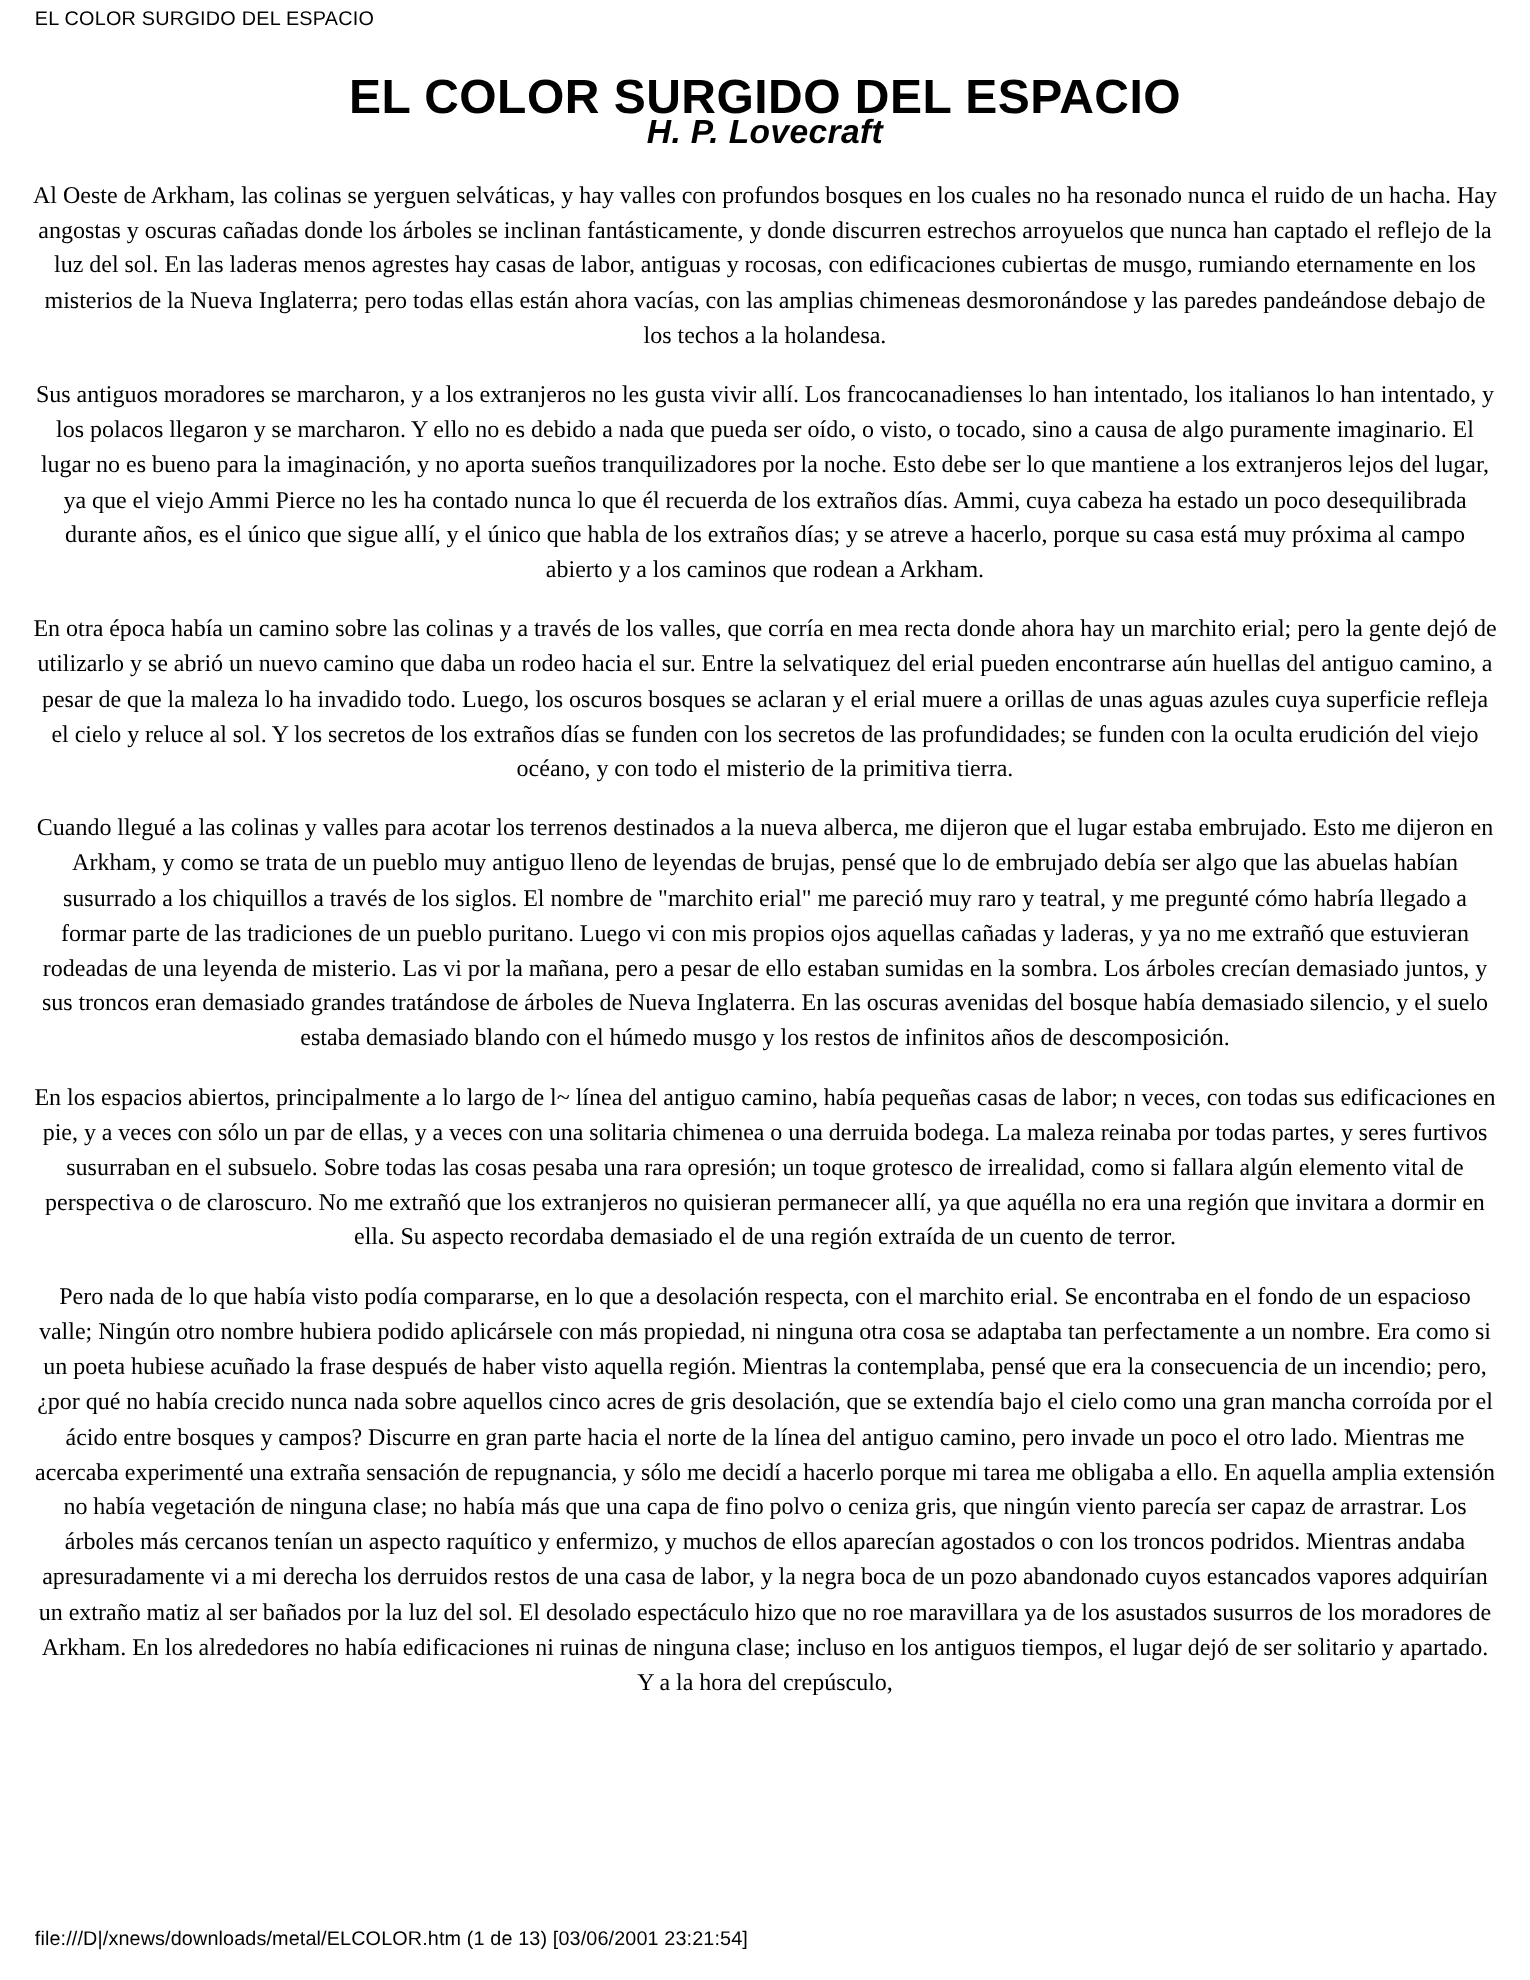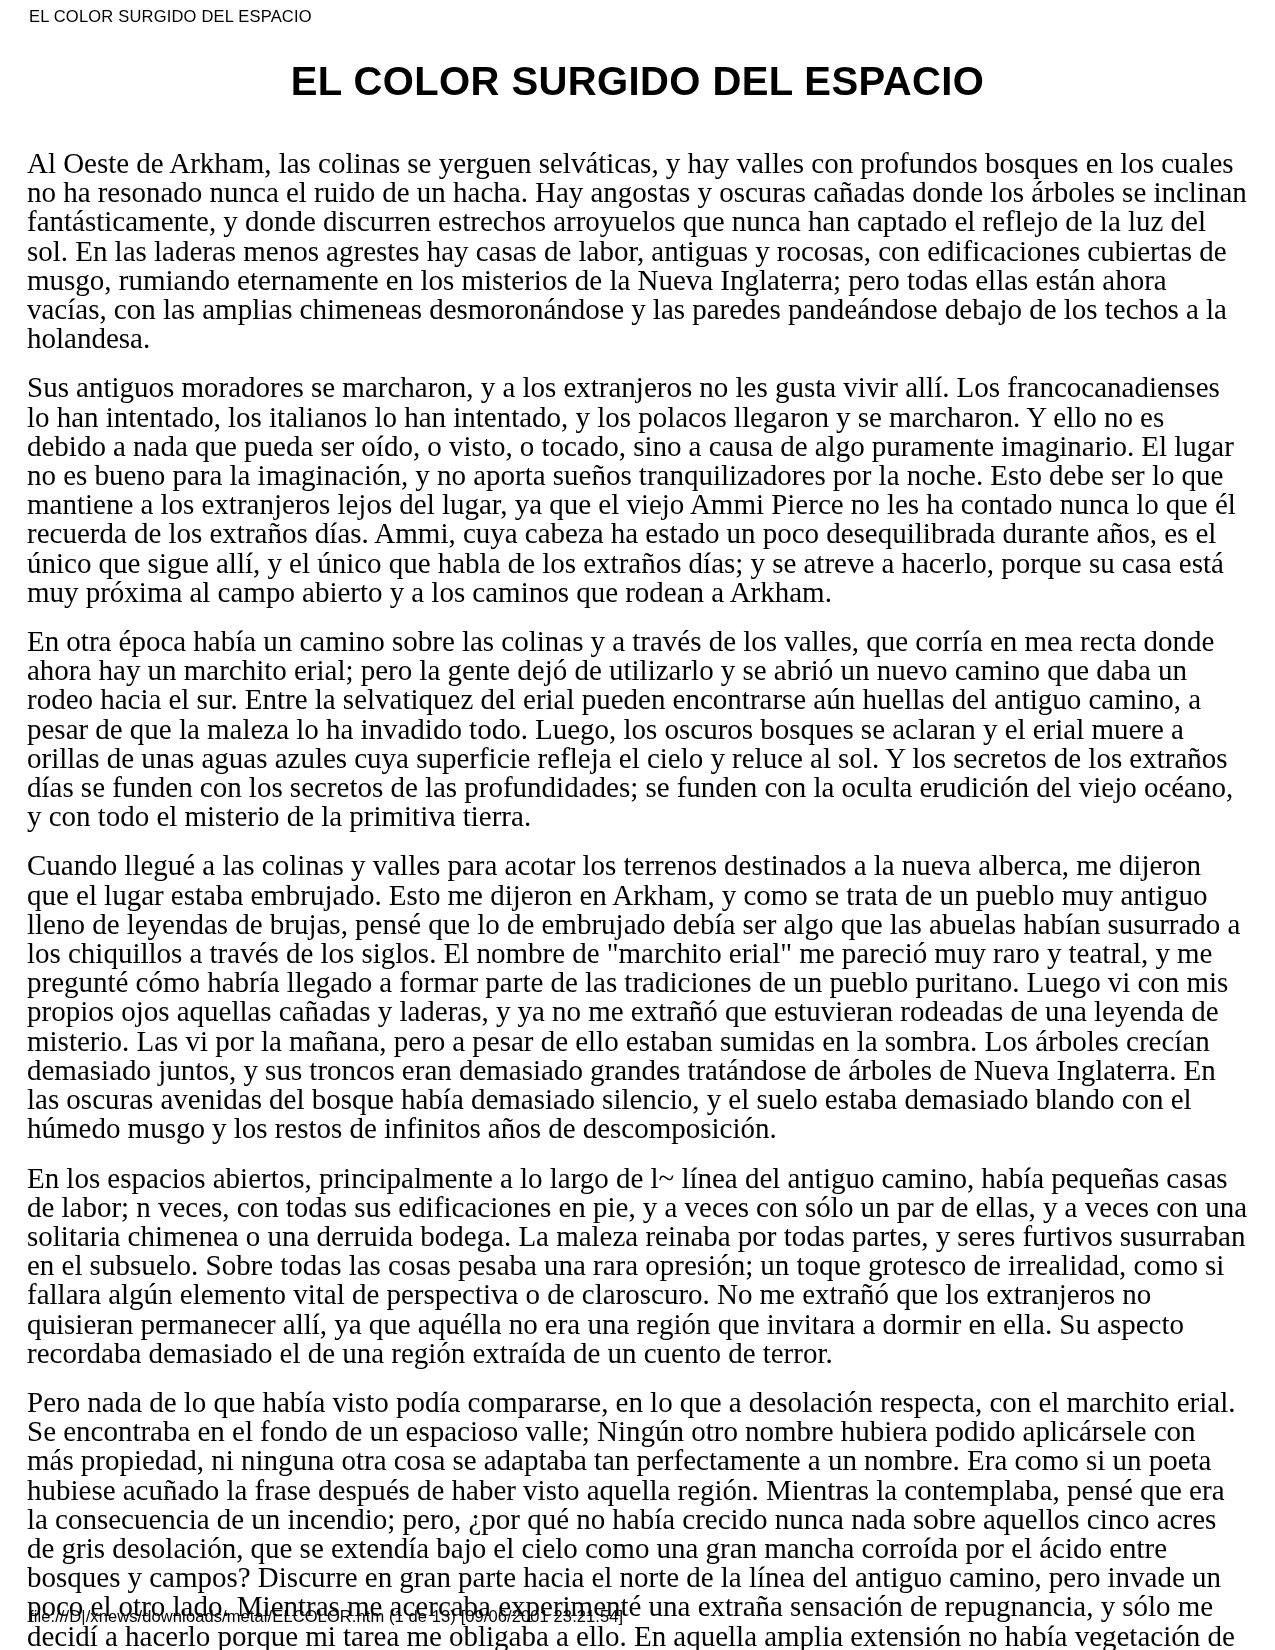--- a/index.html
+++ b/index.html
@@ -67,21 +67,22 @@
   }
 
   
   .body-text {
     position: absolute;
     top: 149px;
     left: 27px;
     width: 1221px;
   }
   .para {
-    font-size: 29px;
+    text-align: center;
+    font-size: 20px;
     line-height: 29.2px;
     margin: 0 0 20px 0;
     text-indent: 0;
     word-spacing: -0.1px;
   }
   .para:last-child { margin-bottom: 16px; }
 
   
   .running-footer {
     position: absolute;
@@ -96,25 +97,26 @@
 </style>
 </head>
 <body>
 
 <div class="page">
 
   <div class="running-header">EL COLOR SURGIDO DEL ESPACIO</div>
 
   <h1 class="doc-title">EL COLOR SURGIDO DEL ESPACIO</h1>
 
+  <div class="doc-author">H. P. Lovecraft</div>
 
   <div class="body-text">
     <p class="para">Al Oeste de Arkham, las colinas se yerguen selváticas, y hay valles con profundos bosques en los cuales no ha resonado nunca el ruido de un hacha. Hay angostas y oscuras cañadas donde los árboles se inclinan fantásticamente, y donde discurren estrechos arroyuelos que nunca han captado el reflejo de la luz del sol. En las laderas menos agrestes hay casas de labor, antiguas y rocosas, con edificaciones cubiertas de musgo, rumiando eternamente en los misterios de la Nueva Inglaterra; pero todas ellas están ahora vacías, con las amplias chimeneas desmoronándose y las paredes pandeándose debajo de los techos a la holandesa.</p>
     <p class="para">Sus antiguos moradores se marcharon, y a los extranjeros no les gusta vivir allí. Los francocanadienses lo han intentado, los italianos lo han intentado, y los polacos llegaron y se marcharon. Y ello no es debido a nada que pueda ser oído, o visto, o tocado, sino a causa de algo puramente imaginario. El lugar no es bueno para la imaginación, y no aporta sueños tranquilizadores por la noche. Esto debe ser lo que mantiene a los extranjeros lejos del lugar, ya que el viejo Ammi Pierce no les ha contado nunca lo que él recuerda de los extraños días. Ammi, cuya cabeza ha estado un poco desequilibrada durante años, es el único que sigue allí, y el único que habla de los extraños días; y se atreve a hacerlo, porque su casa está muy próxima al campo abierto y a los caminos que rodean a Arkham.</p>
     <p class="para">En otra época había un camino sobre las colinas y a través de los valles, que corría en mea recta donde ahora hay un marchito erial; pero la gente dejó de utilizarlo y se abrió un nuevo camino que daba un rodeo hacia el sur. Entre la selvatiquez del erial pueden encontrarse aún huellas del antiguo camino, a pesar de que la maleza lo ha invadido todo. Luego, los oscuros bosques se aclaran y el erial muere a orillas de unas aguas azules cuya superficie refleja el cielo y reluce al sol. Y los secretos de los extraños días se funden con los secretos de las profundidades; se funden con la oculta erudición del viejo océano, y con todo el misterio de la primitiva tierra.</p>
     <p class="para">Cuando llegué a las colinas y valles para acotar los terrenos destinados a la nueva alberca, me dijeron que el lugar estaba embrujado. Esto me dijeron en Arkham, y como se trata de un pueblo muy antiguo lleno de leyendas de brujas, pensé que lo de embrujado debía ser algo que las abuelas habían susurrado a los chiquillos a través de los siglos. El nombre de "marchito erial" me pareció muy raro y teatral, y me pregunté cómo habría llegado a formar parte de las tradiciones de un pueblo puritano. Luego vi con mis propios ojos aquellas cañadas y laderas, y ya no me extrañó que estuvieran rodeadas de una leyenda de misterio. Las vi por la mañana, pero a pesar de ello estaban sumidas en la sombra. Los árboles crecían demasiado juntos, y sus troncos eran demasiado grandes tratándose de árboles de Nueva Inglaterra. En las oscuras avenidas del bosque había demasiado silencio, y el suelo estaba demasiado blando con el húmedo musgo y los restos de infinitos años de descomposición.</p>
     <p class="para">En los espacios abiertos, principalmente a lo largo de l~ línea del antiguo camino, había pequeñas casas de labor; n veces, con todas sus edificaciones en pie, y a veces con sólo un par de ellas, y a veces con una solitaria chimenea o una derruida bodega. La maleza reinaba por todas partes, y seres furtivos susurraban en el subsuelo. Sobre todas las cosas pesaba una rara opresión; un toque grotesco de irrealidad, como si fallara algún elemento vital de perspectiva o de claroscuro. No me extrañó que los extranjeros no quisieran permanecer allí, ya que aquélla no era una región que invitara a dormir en ella. Su aspecto recordaba demasiado el de una región extraída de un cuento de terror.</p>
     <p class="para">Pero nada de lo que había visto podía compararse, en lo que a desolación respecta, con el marchito erial. Se encontraba en el fondo de un espacioso valle; Ningún otro nombre hubiera podido aplicársele con más propiedad, ni ninguna otra cosa se adaptaba tan perfectamente a un nombre. Era como si un poeta hubiese acuñado la frase después de haber visto aquella región. Mientras la contemplaba, pensé que era la consecuencia de un incendio; pero, ¿por qué no había crecido nunca nada sobre aquellos cinco acres de gris desolación, que se extendía bajo el cielo como una gran mancha corroída por el ácido entre bosques y campos? Discurre en gran parte hacia el norte de la línea del antiguo camino, pero invade un poco el otro lado. Mientras me acercaba experimenté una extraña sensación de repugnancia, y sólo me decidí a hacerlo porque mi tarea me obligaba a ello. En aquella amplia extensión no había vegetación de ninguna clase; no había más que una capa de fino polvo o ceniza gris, que ningún viento parecía ser capaz de arrastrar. Los árboles más cercanos tenían un aspecto raquítico y enfermizo, y muchos de ellos aparecían agostados o con los troncos podridos. Mientras andaba apresuradamente vi a mi derecha los derruidos restos de una casa de labor, y la negra boca de un pozo abandonado cuyos estancados vapores adquirían un extraño matiz al ser bañados por la luz del sol. El desolado espectáculo hizo que no roe maravillara ya de los asustados susurros de los moradores de Arkham. En los alrededores no había edificaciones ni ruinas de ninguna clase; incluso en los antiguos tiempos, el lugar dejó de ser solitario y apartado. Y a la hora del crepúsculo,</p>
   </div>
 
-  <div class="running-footer">file:///D|/xnews/downloads/metal/ELCOLOR.htm (1 de 13) [09/06/2001 23:21:54]</div>
+  <div class="running-footer">file:///D|/xnews/downloads/metal/ELCOLOR.htm (1 de 13) [03/06/2001 23:21:54]</div>
 
 </div>
 
 </body></html>

